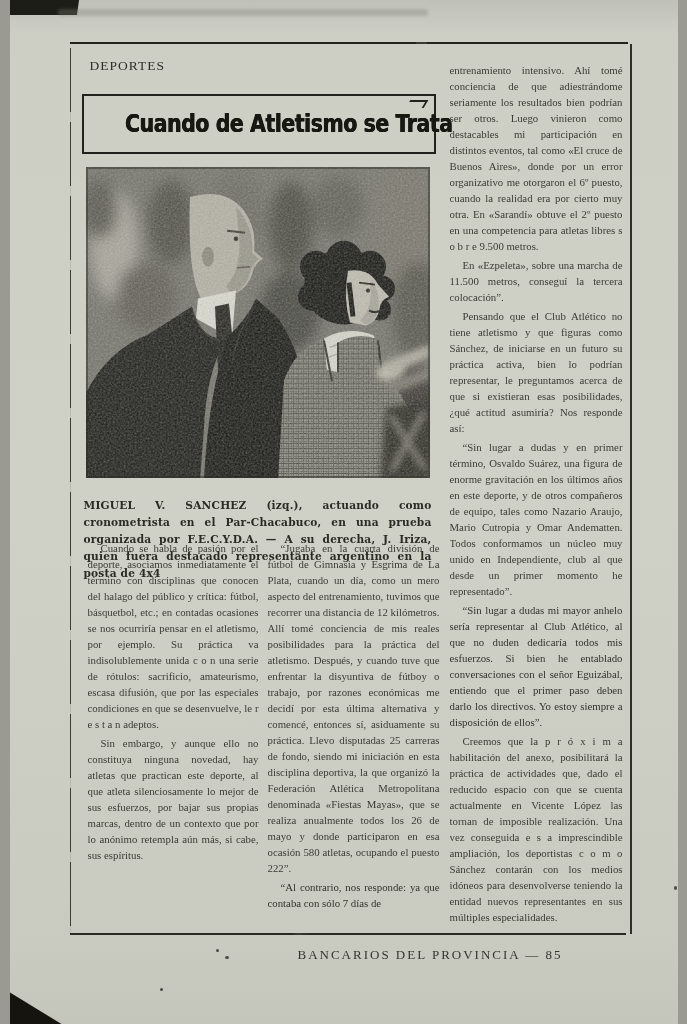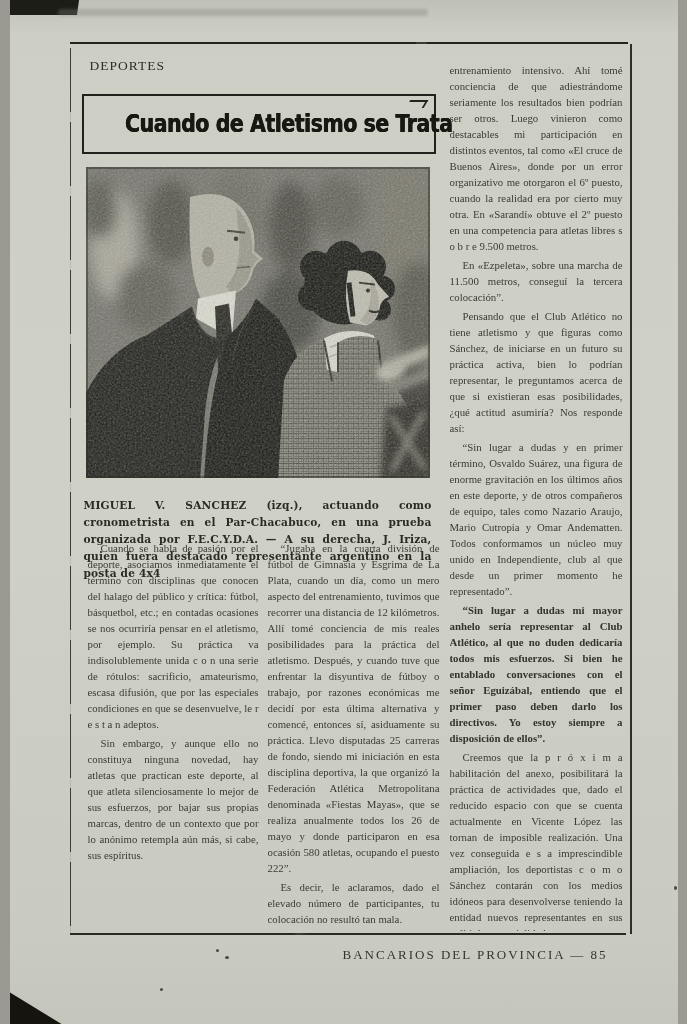--- a/index.html
+++ b/index.html
@@ -33,26 +33,26 @@
   .photo{position:absolute;left:76px;top:167px;width:344px;height:311px;margin:0;background:#62625a;}
   .photo svg{display:block;width:100%;height:100%;}
   
   .caption{position:absolute;left:74px;top:497px;width:348px;margin:0;
     font-family:"DejaVu Serif","Liberation Serif",serif;font-weight:bold;
     font-size:10.6px;line-height:17px;text-align:justify;color:#2b2b24;letter-spacing:.2px;}
   
   .col{position:absolute;font-size:10.8px;line-height:16px;text-align:justify;color:#3b3b33;overflow:hidden;}
   .col p{margin:0 0 3px;text-indent:13px;}
   .col p.no-indent{text-indent:0;}
-  .col p.bold-para{font-weight:bold;color:#33332b;}
+  .col p.bold-para{font-weight:normal;color:#33332b;}
   .col-left{left:78px;top:540px;width:171px;height:392px;}
   .col-mid{left:258px;top:540px;width:172px;height:392px;}
   .col-right{left:440px;top:62px;width:173px;height:869px;}
   
-  .footer{position:absolute;left:264px;top:947px;width:334px;text-align:right;
+  .footer{position:absolute;left:288px;top:947px;width:334px;
     font-size:13px;letter-spacing:2px;color:#35352d;}
 </style>
 </head>
 <body>
 
 <div class="scan">
 
   <div class="corner-top-left"></div>
   <div class="top-streak"></div>
   <div class="corner-bottom-left"></div>
@@ -158,21 +158,20 @@
 
   <p class="caption">MIGUEL V. SANCHEZ (izq.), actuando como cronometrista en el Par-Chacabuco, en una prueba organizada por F.E.C.Y.D.A. — A su derecha, J. Iriza, quien fuera destacado representante argentino en la posta de 4x4</p>
 
   <div class="col col-left">
     <p>Cuando se habla de pasión por el deporte, asociamos inmediatamente el término con disciplinas que conocen del halago del público y crítica: fútbol, básquetbol, etc.; en contadas ocasiones se nos ocurriría pensar en el atletismo, por ejemplo. Su práctica va indisolublemente unida c o n una serie de rótulos: sacrificio, amateurismo, escasa difusión, que por las especiales condiciones en que se desenvuelve, le r e s t a n adeptos.</p>
     <p>Sin embargo, y aunque ello no constituya ninguna novedad, hay atletas que practican este deporte, al que atleta silenciosamente lo mejor de sus esfuerzos, por bajar sus propias marcas, dentro de un contexto que por lo anónimo retempla aún más, si cabe, sus espíritus.</p>
   </div>
 
   <div class="col col-mid">
     <p>“Jugaba en la cuarta división de fútbol de Gimnasia y Esgrima de La Plata, cuando un día, como un mero aspecto del entrenamiento, tuvimos que recorrer una distancia de 12 kilómetros. Allí tomé conciencia de mis reales posibilidades para la práctica del atletismo. Después, y cuando tuve que enfrentar la disyuntiva de fútboy o trabajo, por razones económicas me decidí por esta última alternativa y comencé, entonces sí, asiduamente su práctica. Llevo disputadas 25 carreras de fondo, siendo mi iniciación en esta disciplina deportiva, la que organizó la Federación Atlética Metropolitana denominada «Fiestas Mayas», que se realiza anualmente todos los 26 de mayo y donde participaron en esa ocasión 580 atletas, ocupando el puesto 222”.</p>
-    <p>Es decir, le aclaramos, dado el elevado número de participantes, tu colocación no resultó tan mala.</p>
     <p class="bold-para">“Al contrario, nos responde: ya que contaba con sólo 7 días de</p>
   </div>
 
   <div class="col col-right">
     <p class="no-indent">entrenamiento intensivo. Ahí tomé conciencia de que adiestrándome seriamente los resultados bien podrían ser otros. Luego vinieron como destacables mi participación en distintos eventos, tal como «El cruce de Buenos Aires», donde por un error organizativo me otorgaron el 6º puesto, cuando la realidad era por cierto muy otra. En «Sarandí» obtuve el 2º puesto en una competencia para atletas libres s o b r e 9.500 metros.</p>
     <p>En «Ezpeleta», sobre una marcha de 11.500 metros, conseguí la tercera colocación”.</p>
     <p>Pensando que el Club Atlético no tiene atletismo y que figuras como Sánchez, de iniciarse en un futuro su práctica activa, bien lo podrían representar, le preguntamos acerca de que si existieran esas posibilidades, ¿qué actitud asumiría? Nos responde así:</p>
     <p>“Sin lugar a dudas y en primer término, Osvaldo Suárez, una figura de enorme gravitación en los últimos años en este deporte, y de otros compañeros de equipo, tales como Nazario Araujo, Mario Cutropia y Omar Andematten. Todos conformamos un núcleo muy unido en Independiente, club al que desde un primer momento he representado”.</p>
     <p class="bold-para">“Sin lugar a dudas mi mayor anhelo sería representar al Club Atlético, al que no duden dedicaría todos mis esfuerzos. Si bien he entablado conversaciones con el señor Eguizábal, entiendo que el primer paso deben darlo los directivos. Yo estoy siempre a disposición de ellos”.</p>
     <p>Creemos que la p r ó x i m a habilitación del anexo, posibilitará la práctica de actividades que, dado el reducido espacio con que se cuenta actualmente en Vicente López las tornan de imposible realización. Una vez conseguida e s a imprescindible ampliación, los deportistas c o m o Sánchez contarán con los medios idóneos para desenvolverse teniendo la entidad nuevos representantes en sus múltiples especialidades.</p>

